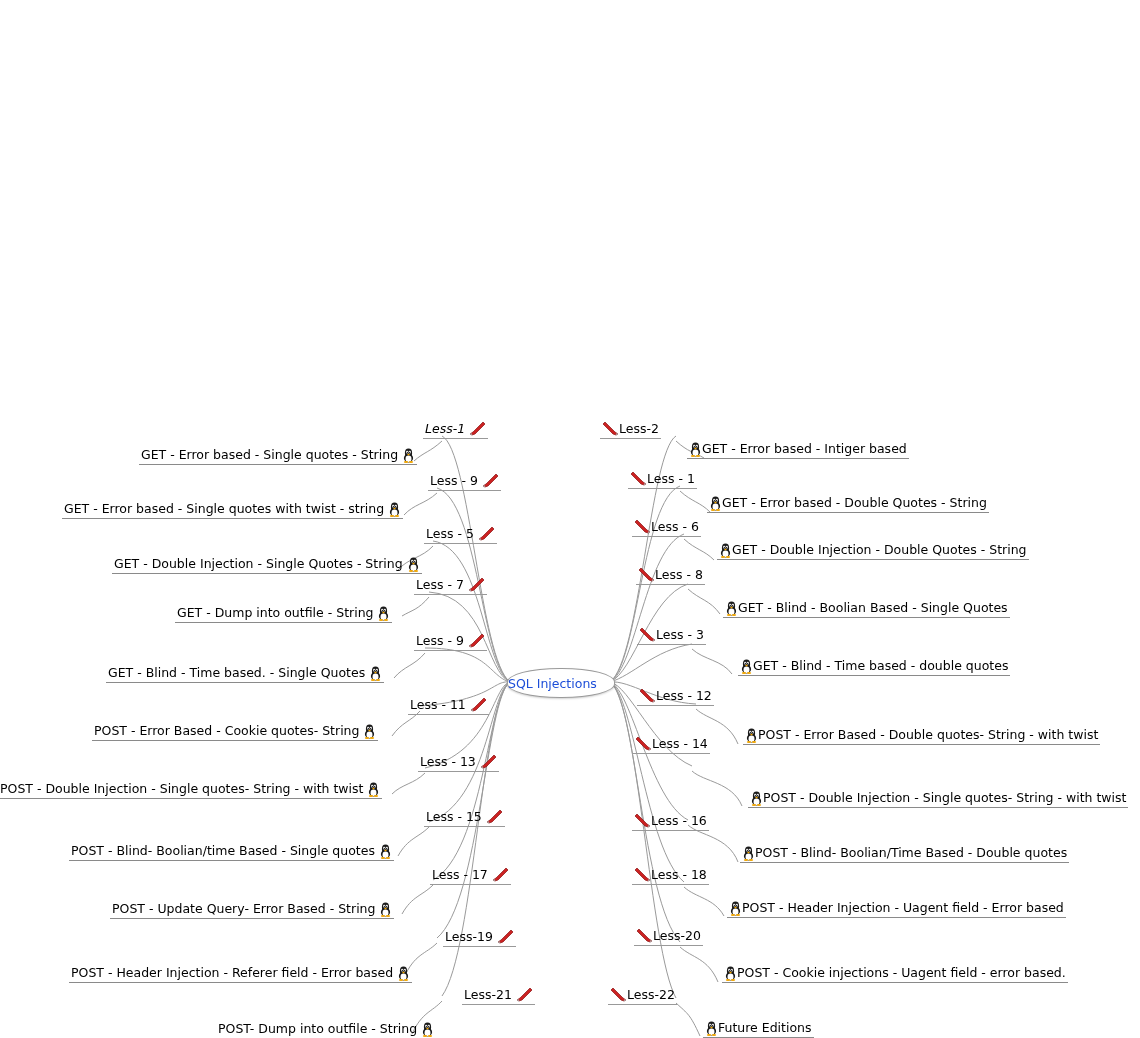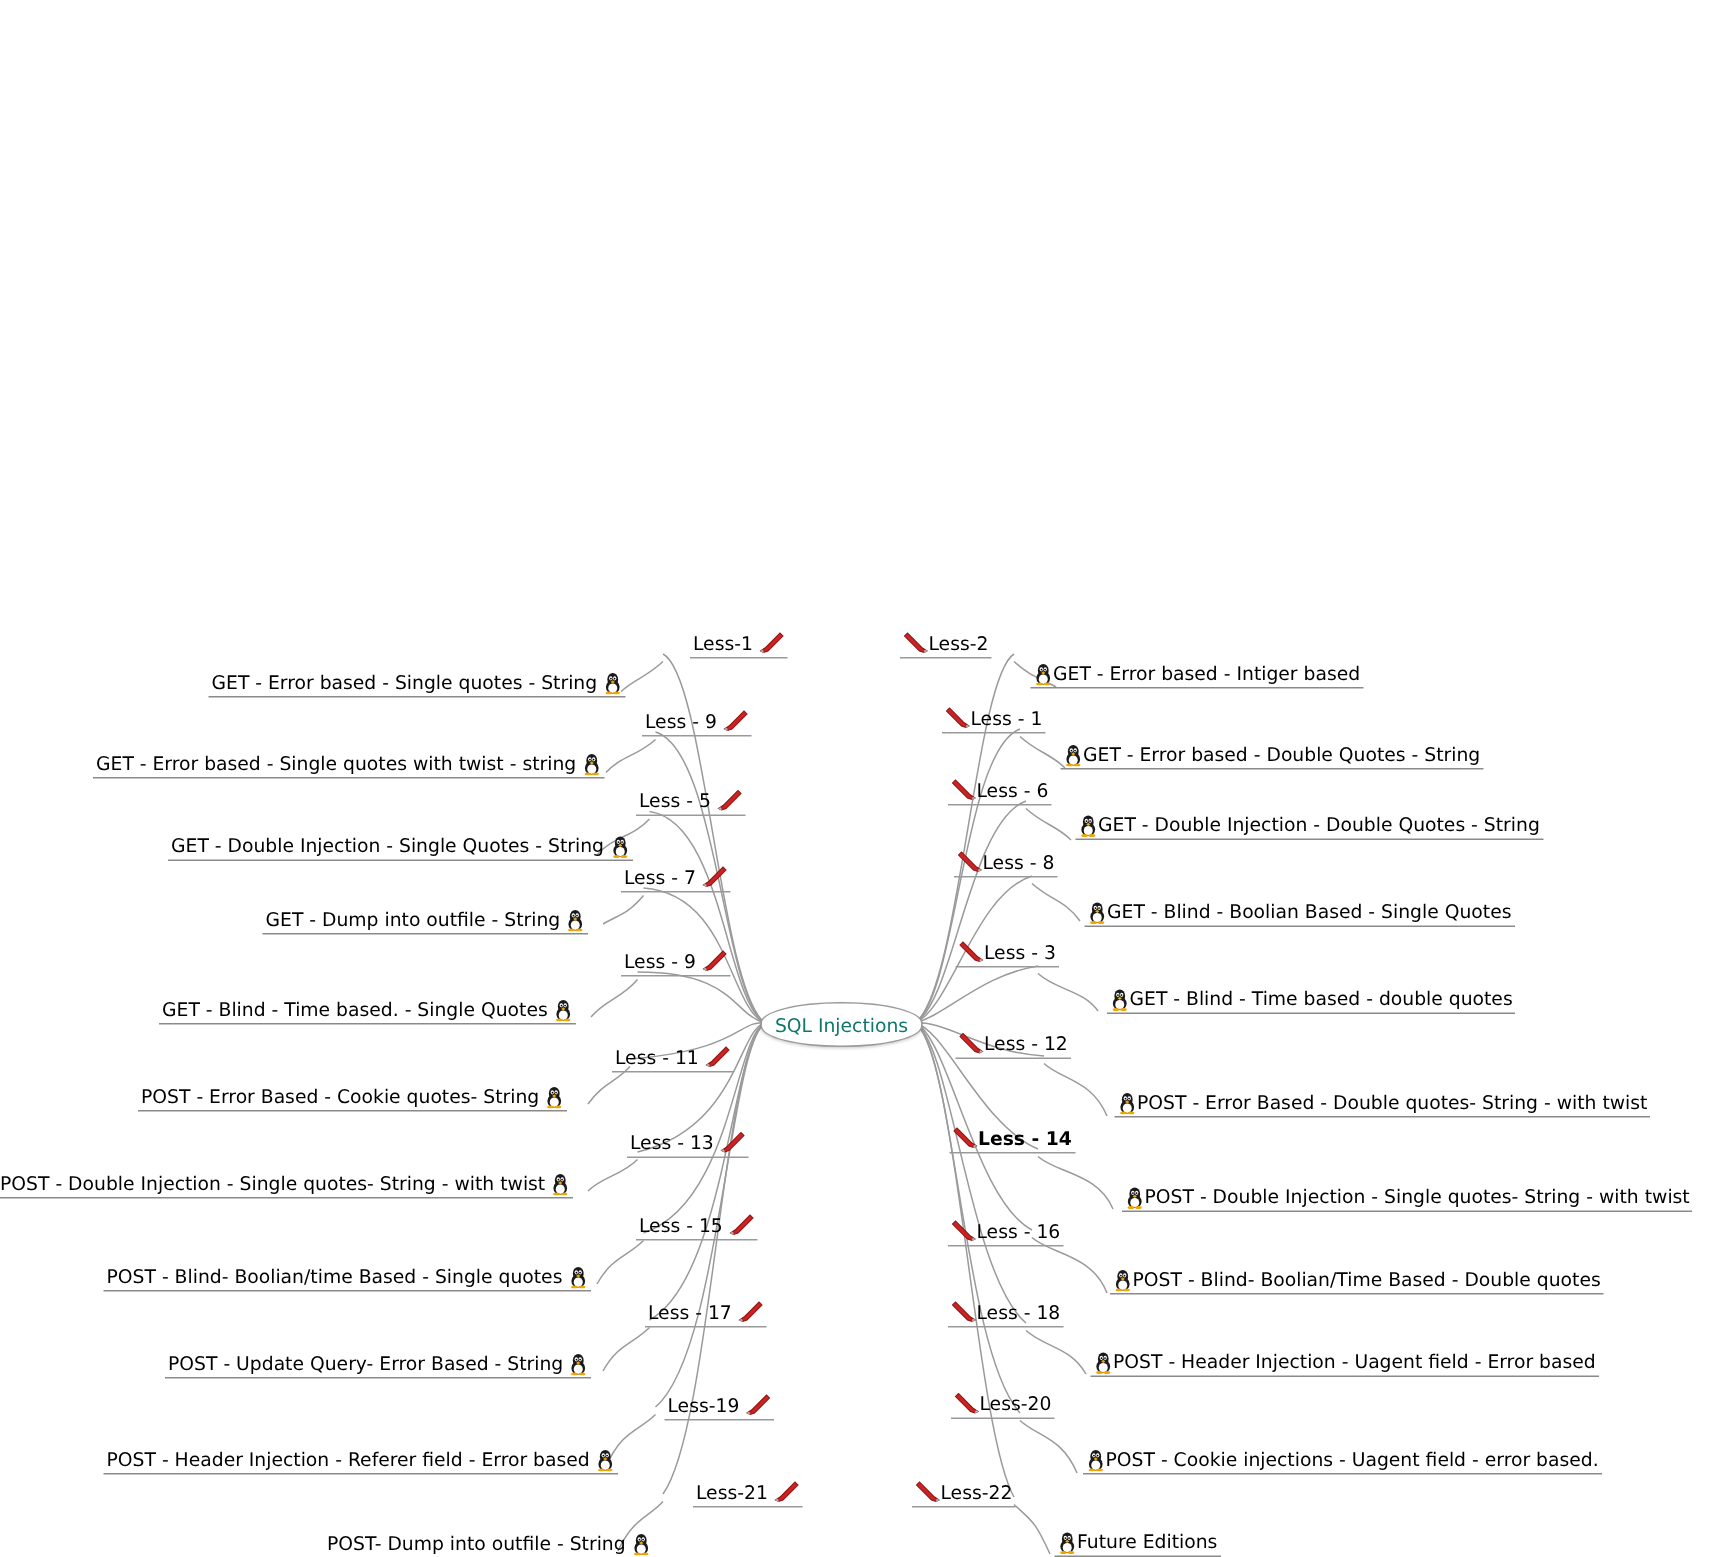--- a/index.html
+++ b/index.html
@@ -64,23 +64,22 @@
     left: 507px;
     top: 668px;
     width: 106px;
     height: 28px;
     border: 1px solid #9a9a9a;
     border-radius: 53px / 14px;
     background: #ffffff;
     box-shadow: 0 1px 2px rgba(0,0,0,0.18);
     display: flex;
     align-items: center;
-    justify-content: center;
     font-size: 12.5px;
-    color: #0f766e;
+    color: #1d4ed8;
   }
   .l-node { text-align: right; }
   .r-node { text-align: left; }
 </style>
 </head>
 <body>
 
 <div id="mindmap">
 
   <svg class="links" viewBox="0 0 1140 1038">
@@ -133,21 +132,21 @@
       <path d="M684,887 C696,898 714,898 724,916"></path>
       <path d="M680,947 C692,958 708,958 718,982"></path>
       <path d="M676,1003 C688,1014 690,1014 700,1036"></path>
     </g>
   </svg>
 
   <div class="root">
     <span>SQL Injections</span>
   </div>
 
-  <div class="node branch r-node" style="left:460px; top:420px;">
+  <div class="node branch r-node" style="left:423px; top:420px;font-style:italic;">
     <span class="underline-box"><span class="lbl">Less-1</span>
     <span class="icon pen-icon"><svg viewBox="0 0 17 15">
             <path d="M1 13 L4 11 L14 1 L16 3 L6 13 L3 14 Z" fill="#cc2222" stroke="#8a1111" stroke-width="0.7"></path>
             <path d="M1 13 L3 14 L2.4 12.4 Z" fill="#eeeeee" stroke="#999" stroke-width="0.5"></path>
           </svg></span></span>
   </div>
   <div class="node leaf l-node" style="left:139px; top:446px; width:275px;">
     <span class="underline-box"><span class="lbl">GET - Error based - Single quotes - String</span>
     <span class="icon tux-icon"><svg viewBox="0 0 13 16">
             <ellipse cx="6.5" cy="6" rx="3.6" ry="4.4" fill="#1a1a1a"></ellipse>
@@ -512,21 +511,21 @@
             <ellipse cx="5.2" cy="5.2" rx="1.1" ry="1.4" fill="#ffffff"></ellipse>
             <ellipse cx="7.8" cy="5.2" rx="1.1" ry="1.4" fill="#ffffff"></ellipse>
             <circle cx="5.3" cy="5.4" r="0.6" fill="#000"></circle>
             <circle cx="7.7" cy="5.4" r="0.6" fill="#000"></circle>
             <path d="M6.5 6.5 l-1.4 1.1 l1.4 1 l1.4 -1 Z" fill="#f0a500"></path>
             <ellipse cx="4" cy="15" rx="2.2" ry="1" fill="#f0a500"></ellipse>
             <ellipse cx="9" cy="15" rx="2.2" ry="1" fill="#f0a500"></ellipse>
           </svg></span><span class="lbl">POST - Error Based - Double quotes- String - with twist</span></span>
   </div>
 
-  <div class="node branch r-node" style="left:633px; top:750px;font-weight:bold;">
+  <div class="node branch r-node" style="left:633px; top:735px;">
     <span class="underline-box"><span class="icon pen-icon"><svg viewBox="0 0 17 15">
             <path d="M16 13 L13 11 L3 1 L1 3 L11 13 L14 14 Z" fill="#cc2222" stroke="#8a1111" stroke-width="0.7"></path>
             <path d="M16 13 L14 14 L14.6 12.4 Z" fill="#eeeeee" stroke="#999" stroke-width="0.5"></path>
           </svg></span><span class="lbl">Less - 14</span></span>
   </div>
   <div class="node leaf r-node" style="left:748px; top:789px;">
     <span class="underline-box"><span class="icon tux-icon"><svg viewBox="0 0 13 16">
             <ellipse cx="6.5" cy="6" rx="3.6" ry="4.4" fill="#1a1a1a"></ellipse>
             <ellipse cx="6.5" cy="11" rx="4.6" ry="4.4" fill="#1a1a1a"></ellipse>
             <ellipse cx="6.5" cy="11.8" rx="3" ry="3.2" fill="#ffffff"></ellipse>

